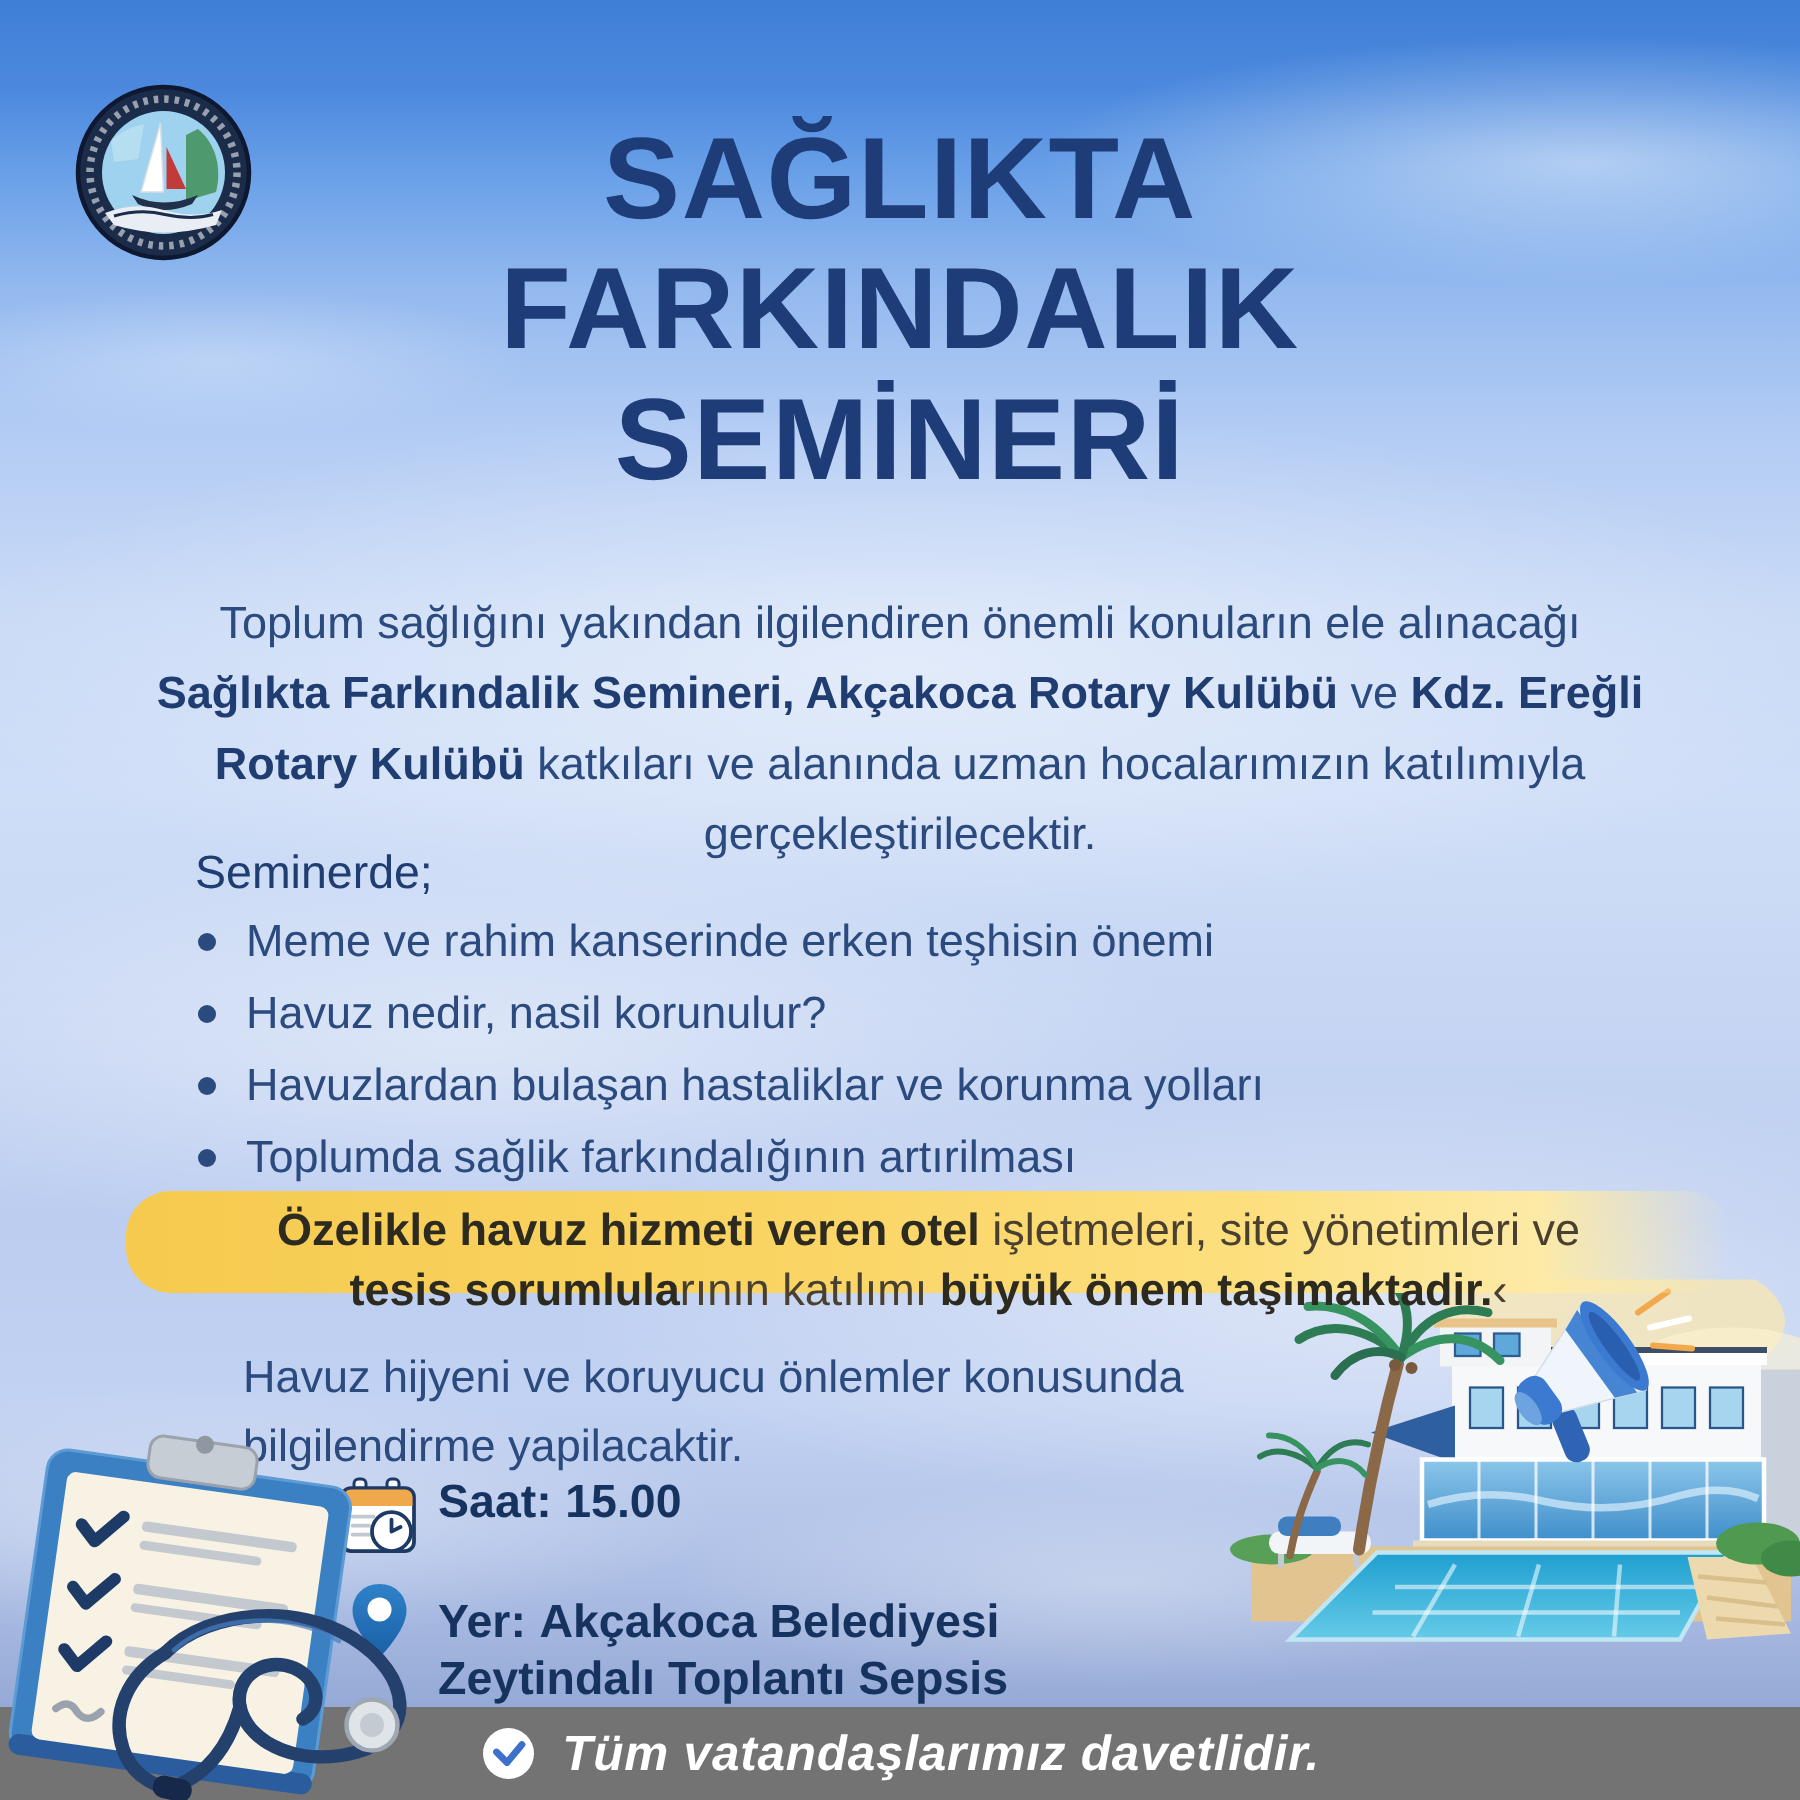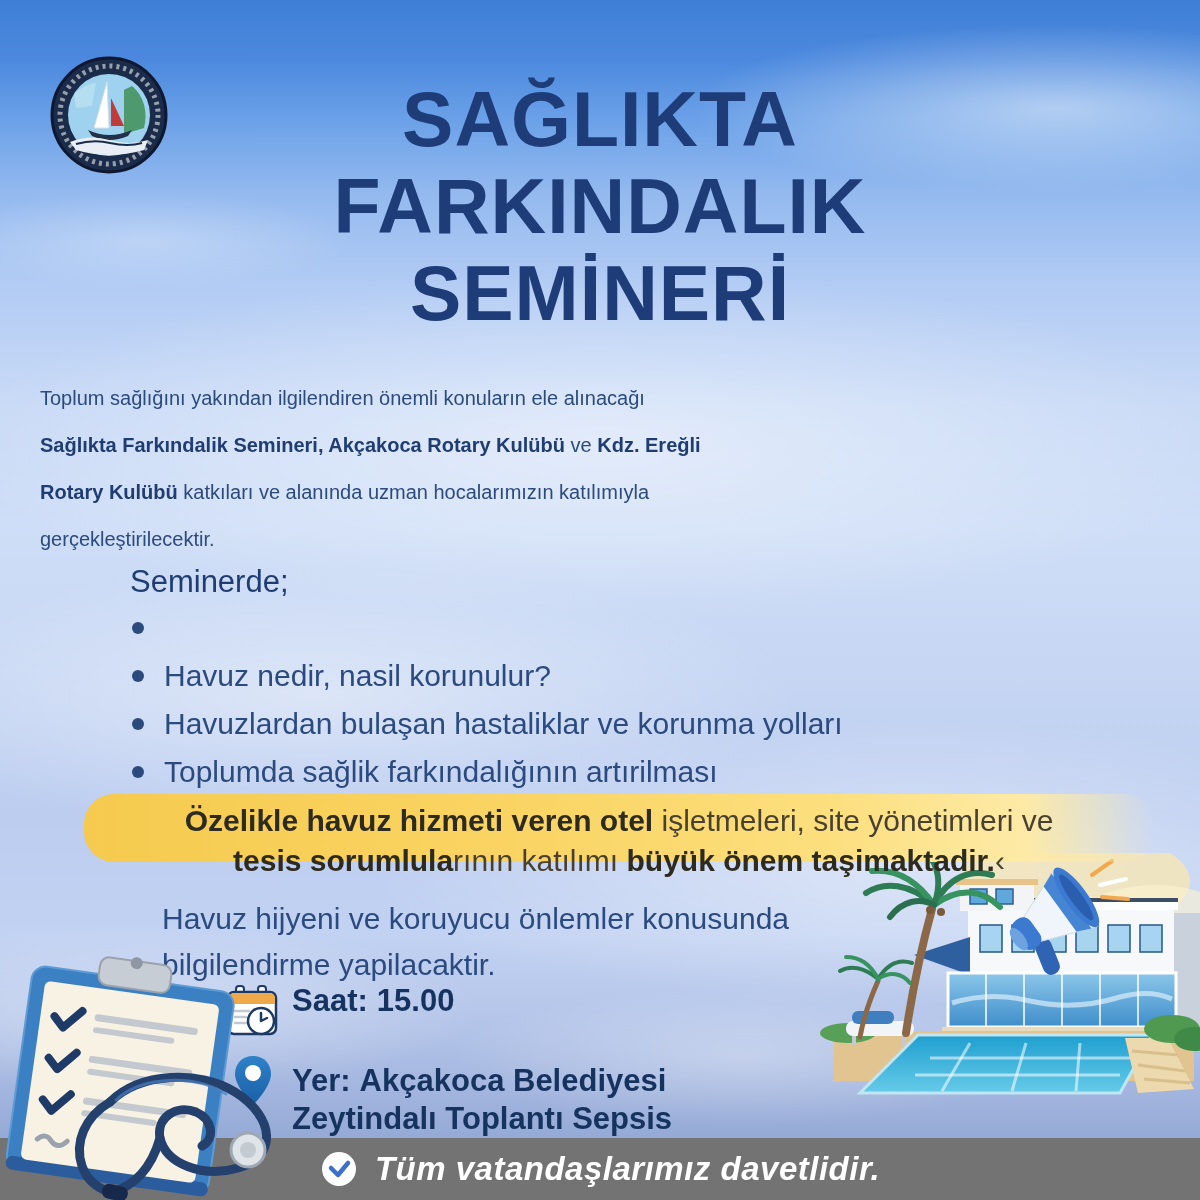--- a/index.html
+++ b/index.html
@@ -15,22 +15,22 @@
     radial-gradient(ellipse 520px 120px at 88% 9%,  rgba(255,255,255,.50), transparent 70%),
     radial-gradient(ellipse 300px 70px  at 12% 20%, rgba(255,255,255,.28), transparent 70%),
     radial-gradient(ellipse 900px 240px at 50% 37%, rgba(255,255,255,.45), transparent 72%),
     radial-gradient(ellipse 680px 180px at 26% 58%, rgba(255,255,255,.40), transparent 72%),
     radial-gradient(ellipse 760px 200px at 76% 72%, rgba(255,255,255,.45), transparent 72%),
     radial-gradient(ellipse 480px 120px at 12% 84%, rgba(255,255,255,.35), transparent 70%),
     radial-gradient(ellipse 420px 100px at 62% 88%, rgba(255,255,255,.30), transparent 70%);}
   
   .title{position:absolute;left:0;right:0;top:76px;z-index:5;text-align:center;
     font-size:77px;line-height:87px;font-weight:800;letter-spacing:1px;color:#1e3c78;}
-  .intro{position:absolute;left:40px;width:1120px;top:375px;z-index:5;text-align:left;
-    font-size:20px;line-height:47px;color:#2b4a7e;font-weight:500;}
+  .intro{position:absolute;left:40px;width:1120px;top:392px;z-index:5;text-align:center;
+    font-size:30px;line-height:47px;color:#2b4a7e;font-weight:500;}
   .intro .b{font-weight:800;color:#203d72;margin-top:20px;}
   .seminerde{position:absolute;left:130px;top:564px;z-index:5;
     font-size:31px;font-weight:400;color:#203d72;}
   .bullets{position:absolute;left:132px;top:604px;z-index:5;margin:0;padding:0;list-style:none;}
   .bullets li{display:flex;align-items:center;gap:20px;height:48px;
     font-size:30px;color:#2b4a7e;font-weight:500;}
   .dot{width:12px;height:12px;border-radius:50%;background:#2b4a7e;flex:none;}
   .highlight-box{position:absolute;left:84px;top:794px;width:1070px;height:68px;z-index:5;
     border-radius:30px;text-align:center;padding-top:7px;box-sizing:border-box;
     background:linear-gradient(90deg,#f5ca4e 0%,#fad463 40%,#fcdf7e 70%,#fdeaa6 88%,rgba(253,236,176,0) 100%);}
@@ -85,20 +85,21 @@
     <div><span>Toplum sağlığını yakından ilgilendiren önemli konuların ele alınacağı</span></div>
     <div><span class="b">Sağlıkta Farkındalik Semineri, Akçakoca Rotary Kulübü</span><span> ve </span><span class="b">Kdz. Ereğli</span></div>
     <div><span class="b">Rotary Kulübü</span><span> katkıları ve alanında uzman hocalarımızın katılımıyla</span></div>
     <div><span>gerçekleştirilecektir.</span></div>
   </div>
 
   <div class="seminerde">Seminerde;</div>
   <ul class="bullets">
     <li>
         <span class="dot"></span>
+        <span>Meme ve rahim kanserinde erken teşhisin önemi</span>
       </li>
     <li>
         <span class="dot"></span>
         <span>Havuz nedir, nasil korunulur?</span>
       </li>
     <li>
         <span class="dot"></span>
         <span>Havuzlardan bulaşan hastaliklar ve korunma yolları</span>
       </li>
     <li>

